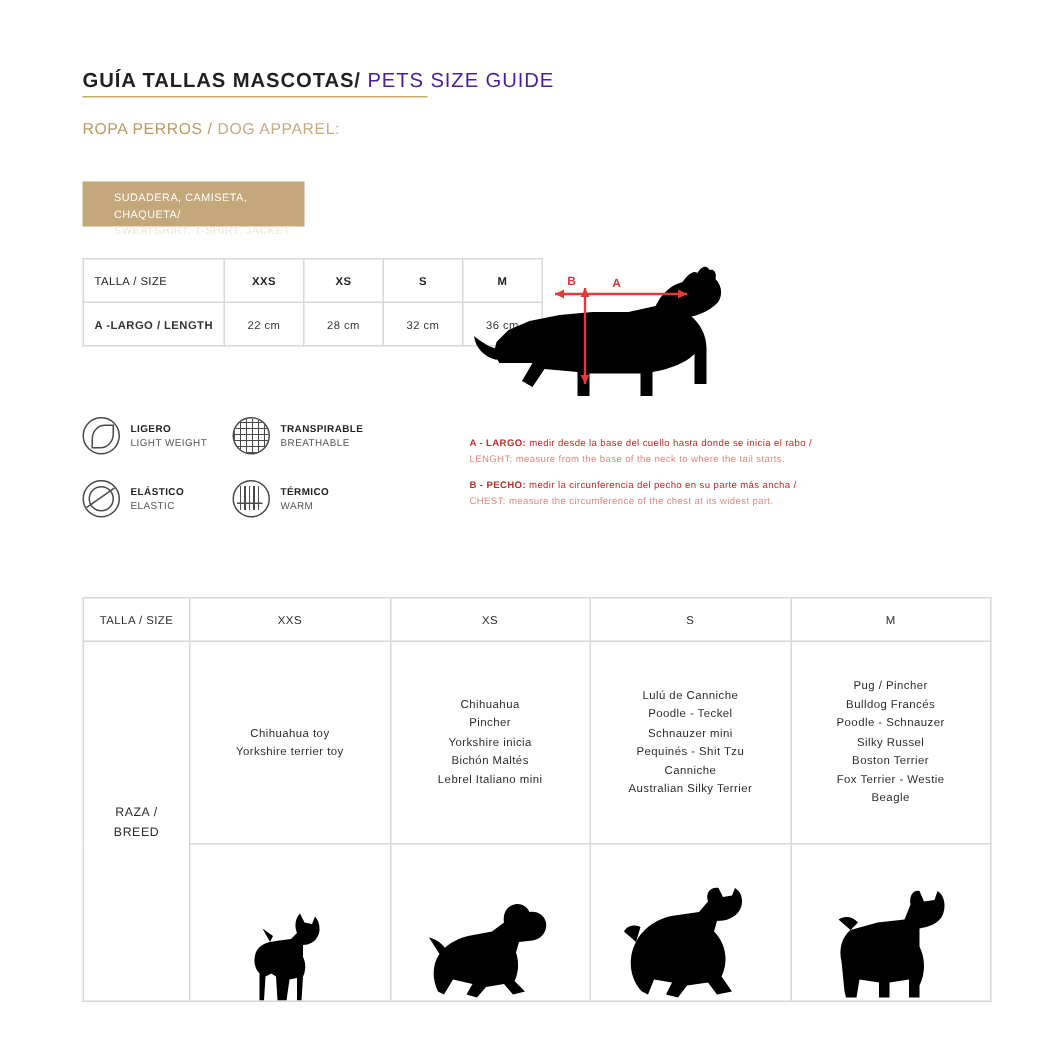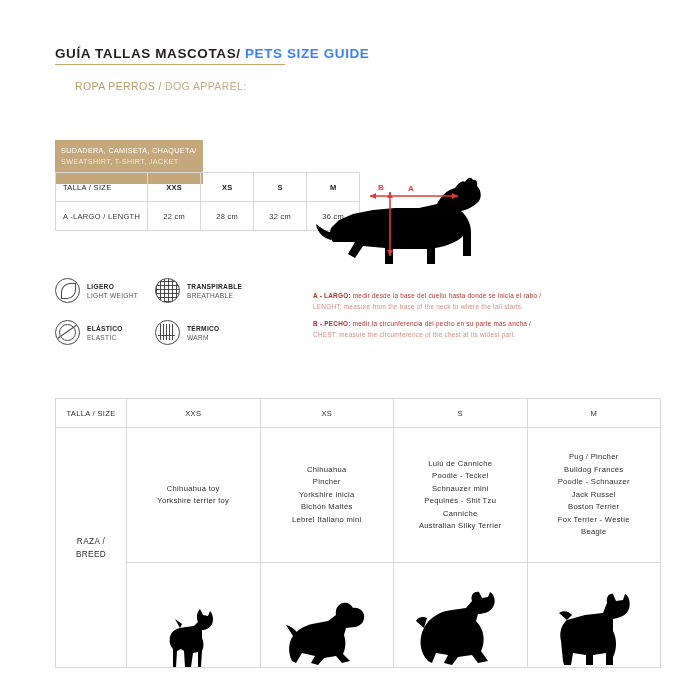--- a/index.html
+++ b/index.html
@@ -28,59 +28,58 @@
     position: absolute;
     left: 55px;
     top: 46px;
     font-size: 13.5px;
     font-weight: bold;
     letter-spacing: 0.6px;
     color: #231f20;
     white-space: nowrap;
   }
   .title .light {
-    font-weight: bold;
-    color: #3b82f6;
+    font-weight: normal;
+    color: #4c1d95;
   }
   .title-underline {
     position: absolute;
     left: 55px;
     top: 64px;
     width: 230px;
     height: 1px;
     background: #c8a96a;
   }
 
   .subtitle {
     position: absolute;
     left: 55px;
     top: 80px;
     font-size: 10.5px;
     letter-spacing: 0.4px;
     color: #b89a63;
     white-space: nowrap;
-    margin-left: 20px;
   }
   .subtitle .en {
     color: #c3ab82;
   }
 
   
   .tan-tag {
     position: absolute;
     left: 55px;
-    top: 140px;
+    top: 121px;
     width: 148px;
-    height: 44px;
+    height: 30px;
     background: #c4a77a;
     color: #ffffff;
     font-size: 7.2px;
     letter-spacing: 0.35px;
     line-height: 11px;
-    padding: 5px 6px 0 6px;
+    padding: 5px 6px 0 21px;
     box-sizing: border-box;
   }
   .tan-tag .l2 { color: #f0e6d6; }
 
   
   .size-table {
     position: absolute;
     left: 55px;
     top: 172px;
     border-collapse: collapse;
@@ -90,20 +89,21 @@
     border: 1px solid #d8d8d8;
     height: 28px;
     padding: 0 7px;
     vertical-align: middle;
     white-space: nowrap;
     letter-spacing: 0.3px;
     color: #333;
   }
   .size-table td.lbl {
     width: 72px;
+    font-weight: bold;
   }
   .size-table td.col {
     width: 38px;
     text-align: center;
   }
   .size-table tr.head td {
     font-weight: normal;
     color: #222;
   }
   .size-table tr.head td.col { font-weight: bold; }
@@ -400,21 +400,21 @@
           <div>Poodle  -  Teckel</div>
           <div>Schnauzer mini</div>
           <div>Pequinés  -  Shit Tzu</div>
           <div>Canniche</div>
           <div>Australian Silky Terrier</div>
         </td>
         <td class="cx breed-names">
           <div>Pug / Pincher</div>
           <div>Bulldog Francés</div>
           <div>Poodle  -  Schnauzer</div>
-          <div>Jack Russel</div>
+          <div>Silky Russel</div>
           <div>Boston Terrier</div>
           <div>Fox Terrier  -  Westie</div>
           <div>Beagle</div>
         </td>
       </tr>
       <tr>
         <td class="cx breed-pic">
           <div class="pic-box">
             <svg width="60" height="62" viewBox="0 0 60 62">
               <path fill="#000000" d="M22,62 L21,46 L18,44 L14,46 L13,62 L10,62 L10,44

